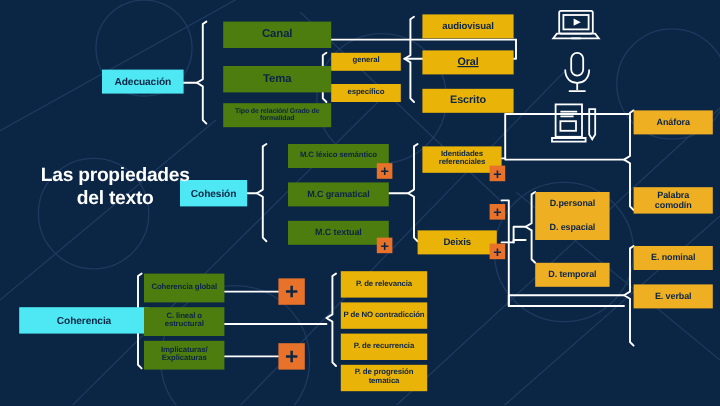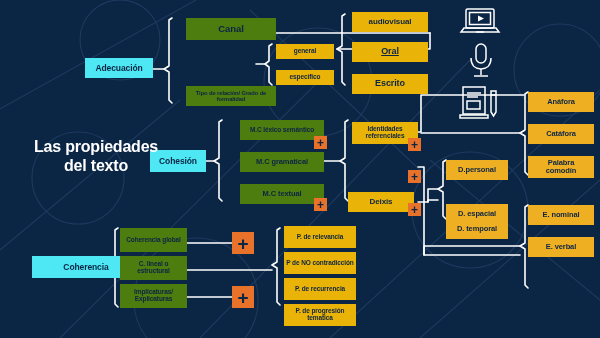--- a/index.html
+++ b/index.html
@@ -138,24 +138,25 @@
 
   <div id="title">
     <div>Las propiedades</div>
     <div>del texto</div>
   </div>
 
   <div class="node cyan" style="left:85px; top:58px; width:68px; height:20px; font-size:8.5px;">Adecuación</div>
 
   <div class="node cyan" style="left:150px; top:150px; width:56px; height:22px; font-size:8.5px;">Cohesión</div>
 
-  <div class="node cyan" style="left:32px; top:256px; width:108px; height:22px; font-size:8.5px;">Coherencia</div>
+  <div class="node cyan" style="left:16px; top:256px; width:108px; height:22px; font-size:8.5px;">Coherencia</div>
 
   <div class="node pink" style="left:186px; top:18px; width:90px; height:22px; font-size:9.5px;">Canal</div>
 
+  <div class="node pink" style="left:186px; top:55px; width:90px; height:22px; font-size:9.5px;">Tema</div>
 
   <div class="node pink" style="left:186px; top:86px; width:90px; height:20px; font-size:5.8px; padding:0 2px;">Tipo de relación/ Grado de formalidad</div>
 
   <div class="node green" style="left:276px; top:44px; width:58px; height:15px; font-size:6.5px;">general</div>
 
   <div class="node green" style="left:276px; top:70px; width:58px; height:15px; font-size:6.5px;">específico</div>
 
   <div class="node green" style="left:352px; top:12px; width:76px; height:20px; font-size:8px;">audiovisual</div>
 
   <div class="node green" style="left:352px; top:42px; width:76px; height:20px; font-size:9px;text-decoration:underline;">Oral</div>
@@ -215,32 +216,31 @@
   <div class="node green" style="left:348px; top:192px; width:66px; height:20px; font-size:8px;">Deixis</div>
 
   <div class="plus plus-sm" style="left:408px; top:138px;">+</div>
 
   <div class="plus plus-sm" style="left:408px; top:170px;">+</div>
 
   <div class="plus plus-sm" style="left:408px; top:203px;">+</div>
 
   <div class="node amber" style="left:528px; top:92px; width:66px; height:20px; font-size:7.5px;">Anáfora</div>
 
-  <div class="node amber" style="left:528px; top:124px; width:66px; height:20px; font-size:7.5px;">Catáfora</div>
 
   <div class="node amber" style="left:528px; top:156px; width:66px; height:22px; font-size:7.5px; padding:0 14px;">Palabra comodín</div>
 
   <div class="node amber" style="left:528px; top:205px; width:66px; height:20px; font-size:7.5px;">E. nominal</div>
 
   <div class="node amber" style="left:528px; top:237px; width:66px; height:20px; font-size:7.5px;">E. verbal</div>
 
 
   <div class="node amber" style="left:446px; top:160px; width:62px; height:20px; font-size:7.5px;">D.personal</div>
 
-  <div class="node amber" style="left:446px; top:204px; width:62px; height:20px; font-size:7.5px;">D. espacial</div>
+  <div class="node amber" style="left:446px; top:180px; width:62px; height:20px; font-size:7.5px;">D. espacial</div>
 
   <div class="node amber" style="left:446px; top:219px; width:62px; height:20px; font-size:7.5px;">D. temporal</div>
 
   <div class="node pink" style="left:120px; top:228px; width:67px; height:24px; font-size:6.5px; padding:0 2px;">Coherencia global</div>
 
   <div class="node pink" style="left:120px; top:256px; width:67px; height:24px; font-size:6.5px; padding:0 2px;">C. lineal o estructural</div>
 
   <div class="node pink" style="left:120px; top:284px; width:67px; height:24px; font-size:6.5px; padding:0 2px;">Implicaturas/ Explicaturas</div>
 
   <div class="plus plus-lg" style="left:232px; top:232px;">+</div>

